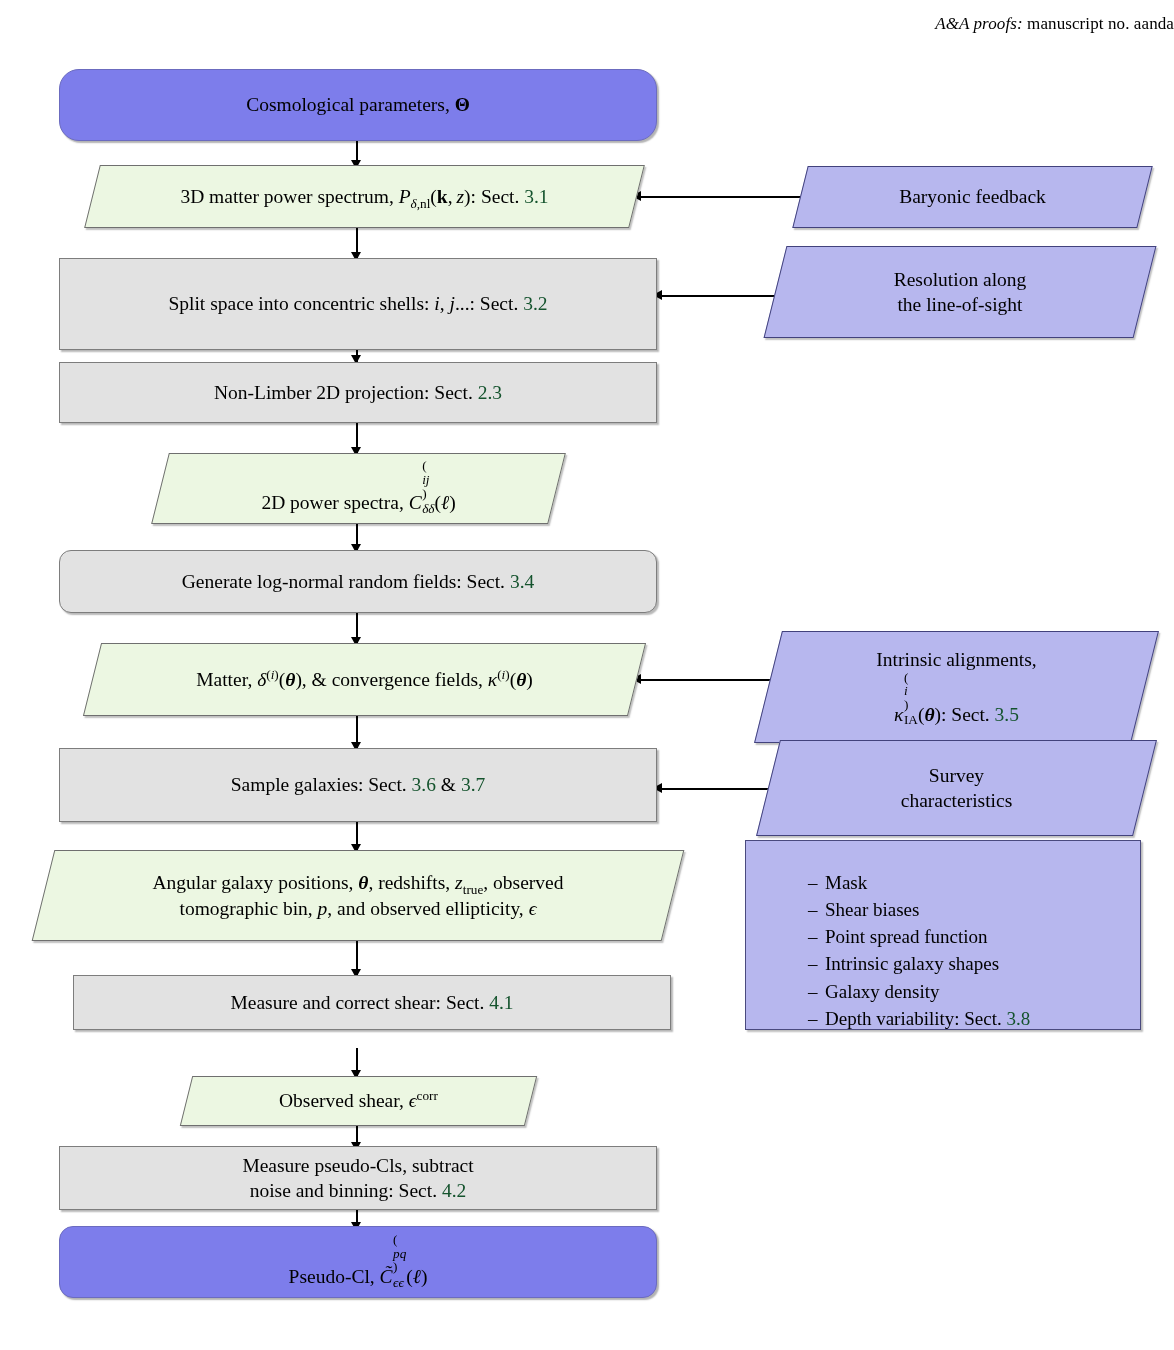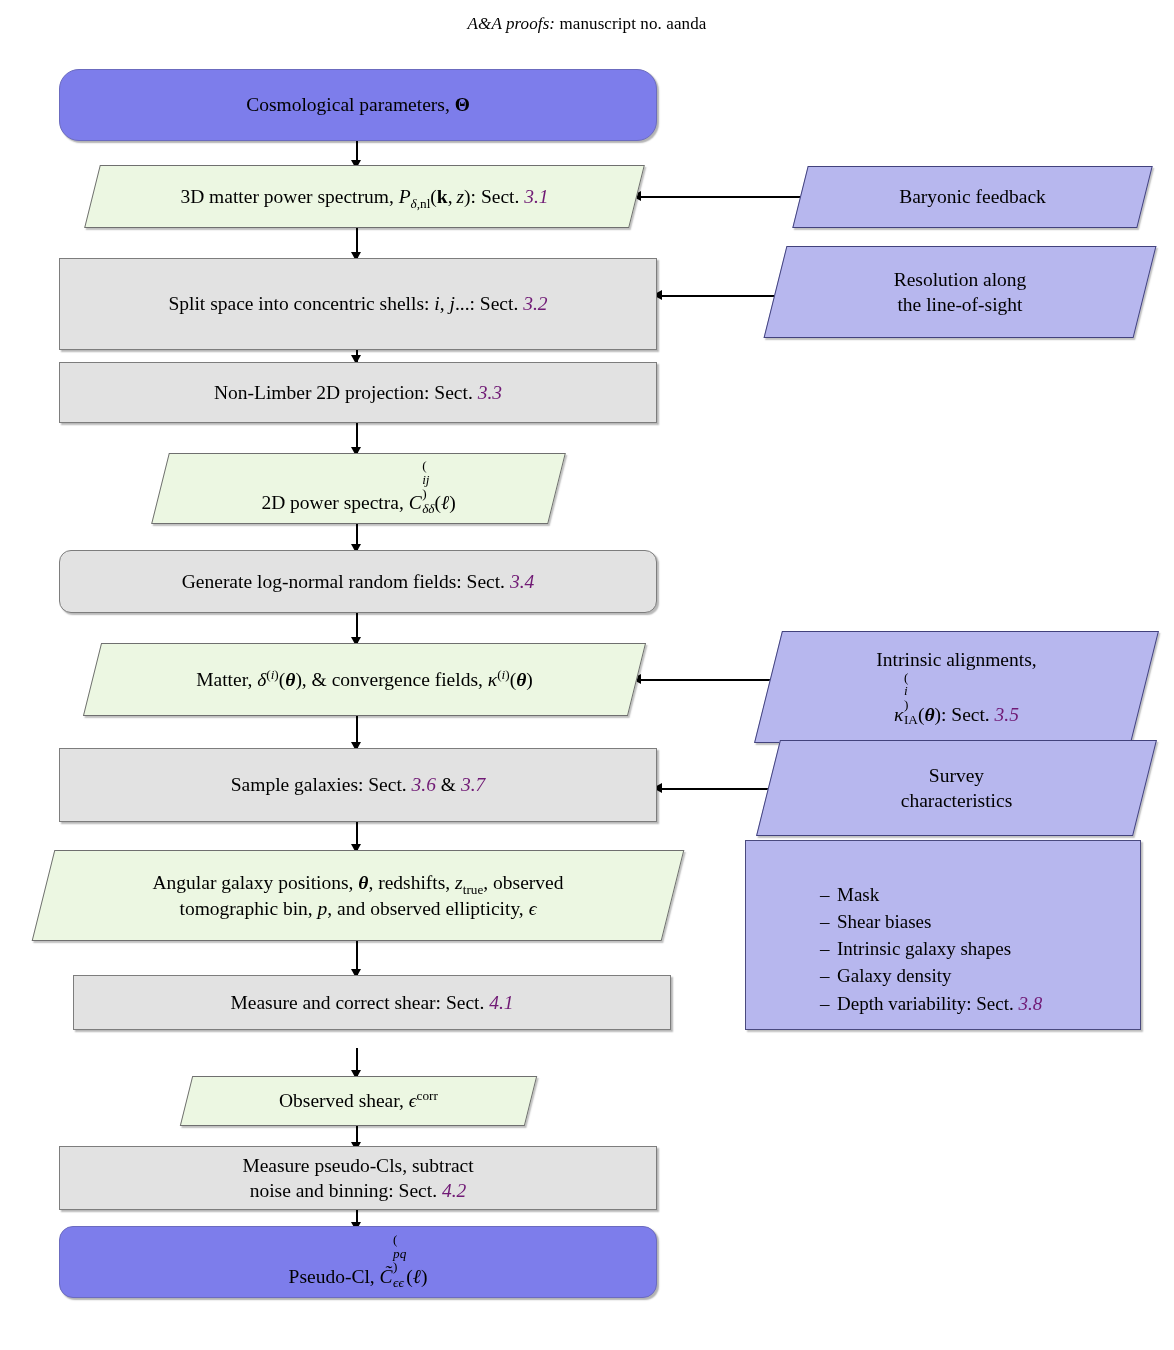--- a/index.html
+++ b/index.html
@@ -15,21 +15,21 @@
     color: #000000;
     overflow: hidden;
   }
 
   
   #running-head {
     position: absolute;
     top: 14px;
     left: 0;
     width: 1174px;
-    text-align: center;
+    text-align: right;
     font-size: 17px;
     letter-spacing: .1px;
   }
   #running-head .ital { font-style: italic; }
 
   
   .node {
     position: absolute;
     box-sizing: border-box;
     display: flex;
@@ -73,21 +73,21 @@
   
   .panel {
     background: #b7b7ee;
     border: 1.6px solid #4a4a7e;
     box-shadow: 2px 2px 1.5px rgba(0,0,0,.25);
     display: block;
     text-align: left;
   }
   .panel ul {
     list-style: none;
-    margin: 16px;
+    margin: 4px;
     padding: 0;
     font-size: 19px;
     line-height: 1.43;
   }
   .panel li { white-space: nowrap; }
   .panel li .dash { display: inline-block; width: 17px; }
 
   
   .vline {
     position: absolute;
@@ -115,21 +115,21 @@
     border-top: 5.5px solid transparent;
     border-bottom: 5.5px solid transparent;
     border-right: 9.5px solid #000;
     z-index: 2;
   }
 
   
   .mi { font-style: italic; }
   .mb { font-weight: bold; }
   .mbi { font-weight: bold; font-style: italic; }
-  .blue { color: #701a75; font-style: italic; }
+  .blue { color: #14532d; }
   sub, sup { font-size: .68em; line-height: 0; }
   .stack {
     display: inline-block;
     vertical-align: -0.30em;
     font-size: .68em;
     line-height: 1.02;
     text-align: left;
     margin-left: .5px;
   }
   .stack span { display: block; }
@@ -204,21 +204,21 @@
 </div>
 
 <div class="node rect" style="left:59px; top:258px; width:598px; height:92px;">
   <span class="inner">
     Split space into concentric shells: <span class="mi">i</span>, <span class="mi">j</span>...: Sect.&nbsp;<span class="blue">3.2</span>
   </span>
 </div>
 
 <div class="node rect" style="left:59px; top:362px; width:598px; height:61px;">
   <span class="inner">
-    Non-Limber 2D projection: Sect.&nbsp;<span class="blue">3.3</span>
+    Non-Limber 2D projection: Sect.&nbsp;<span class="blue">2.3</span>
   </span>
 </div>
 
 <div class="node para para-green" style="left:160px; top:453px; width:397px; height:71px;">
   <span class="inner">
     2D power spectra, <span class="mi">C</span><span class="stack"><span class="up">(<span class="mi">ij</span>)</span><span>
           <span class="mi">δδ</span>
         </span></span>(<span class="mi">ℓ</span>)
   </span>
 </div>
@@ -297,17 +297,18 @@
   <span class="inner">
     <span>Survey</span><br>
     <span>characteristics</span>
   </span>
 </div>
 
 <div class="node panel" style="left:745px; top:840px; width:396px; height:190px; padding:24px 0 0 58px;">
   <ul>
     <li><span class="dash">–</span><span>Mask</span></li>
     <li><span class="dash">–</span><span>Shear biases</span></li>
+    <li><span class="dash">–</span><span>Point spread function</span></li>
     <li><span class="dash">–</span><span>Intrinsic galaxy shapes</span></li>
     <li><span class="dash">–</span><span>Galaxy density</span></li>
     <li><span class="dash">–</span><span>Depth variability: Sect.&nbsp;<span class="blue">3.8</span></span></li>
   </ul>
 </div>
 
 </body></html>

